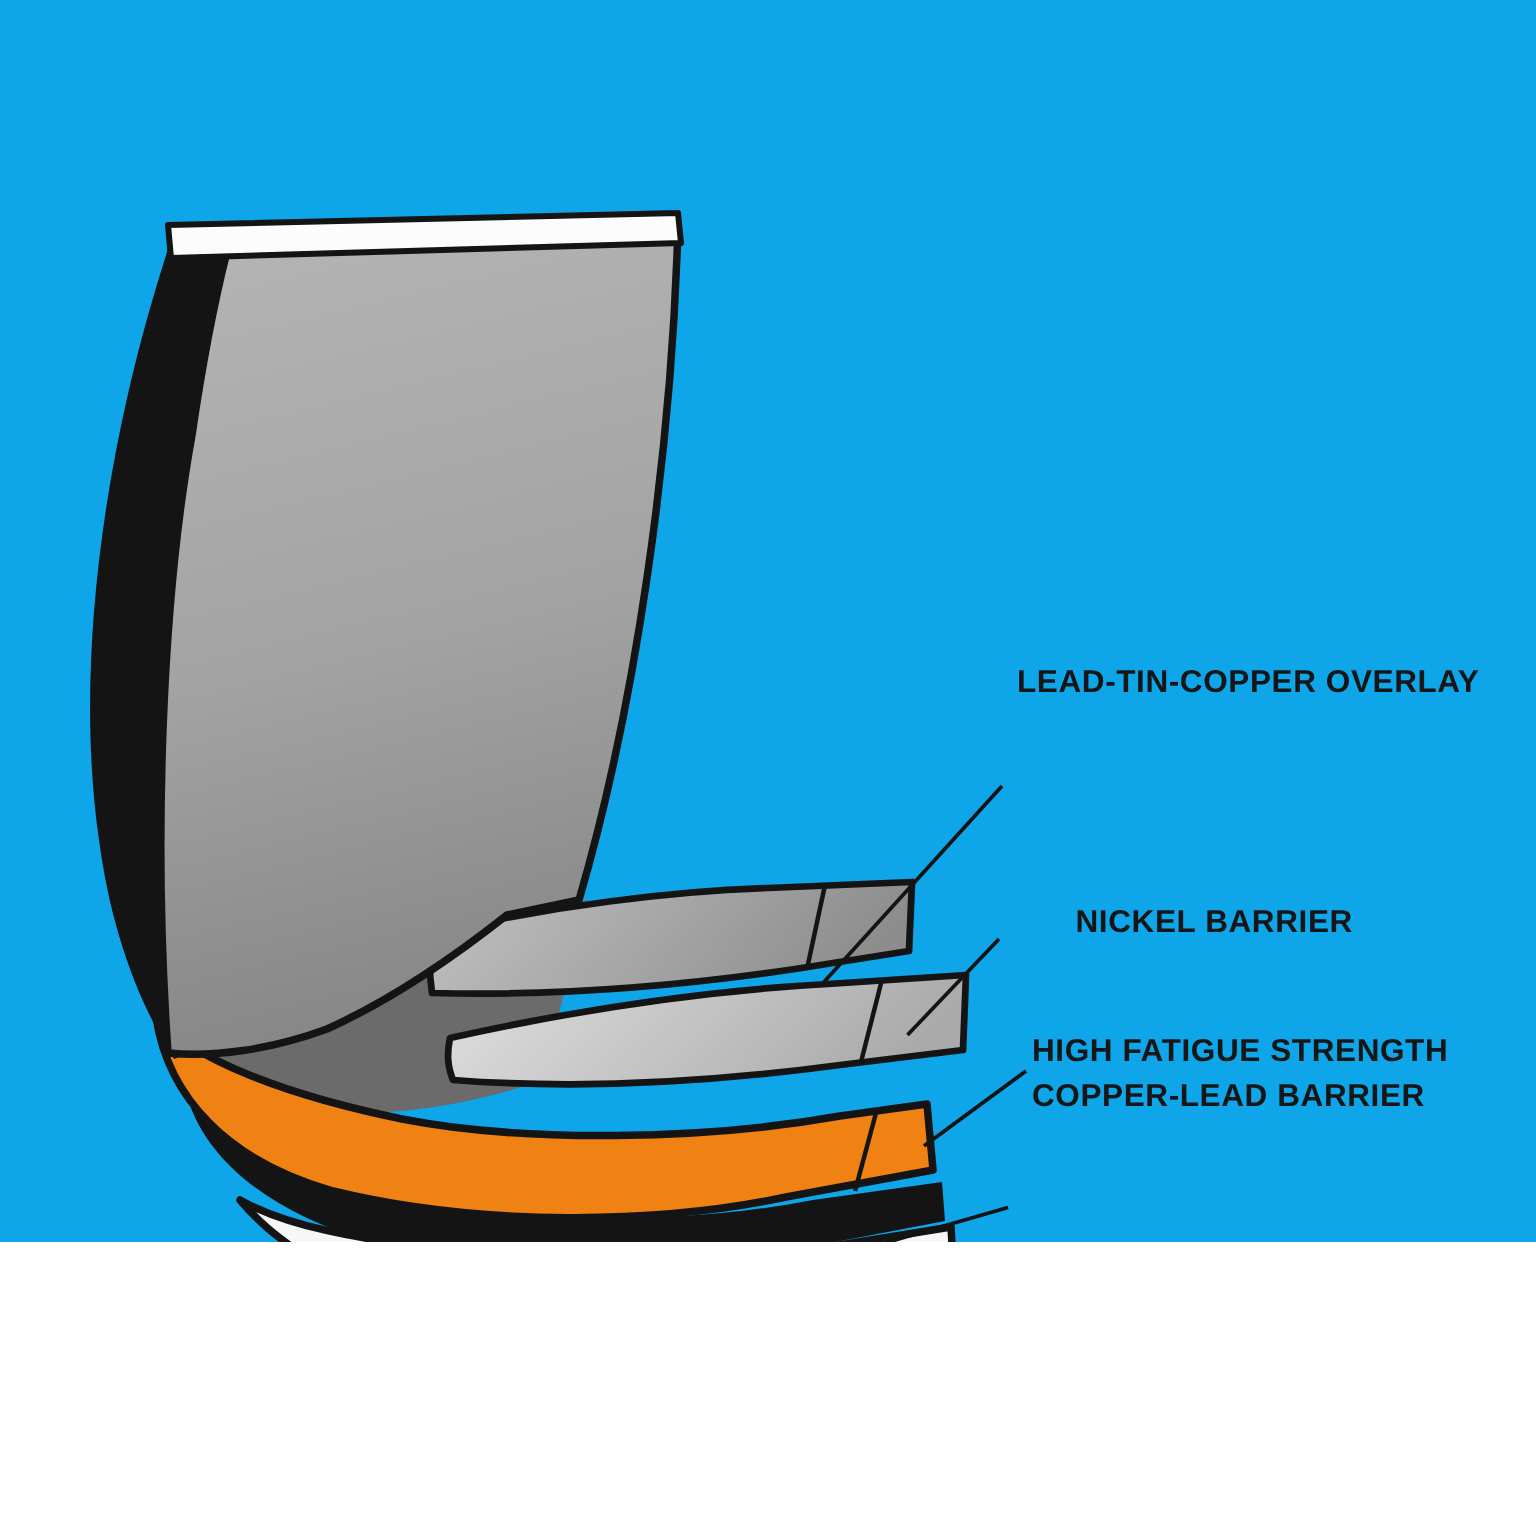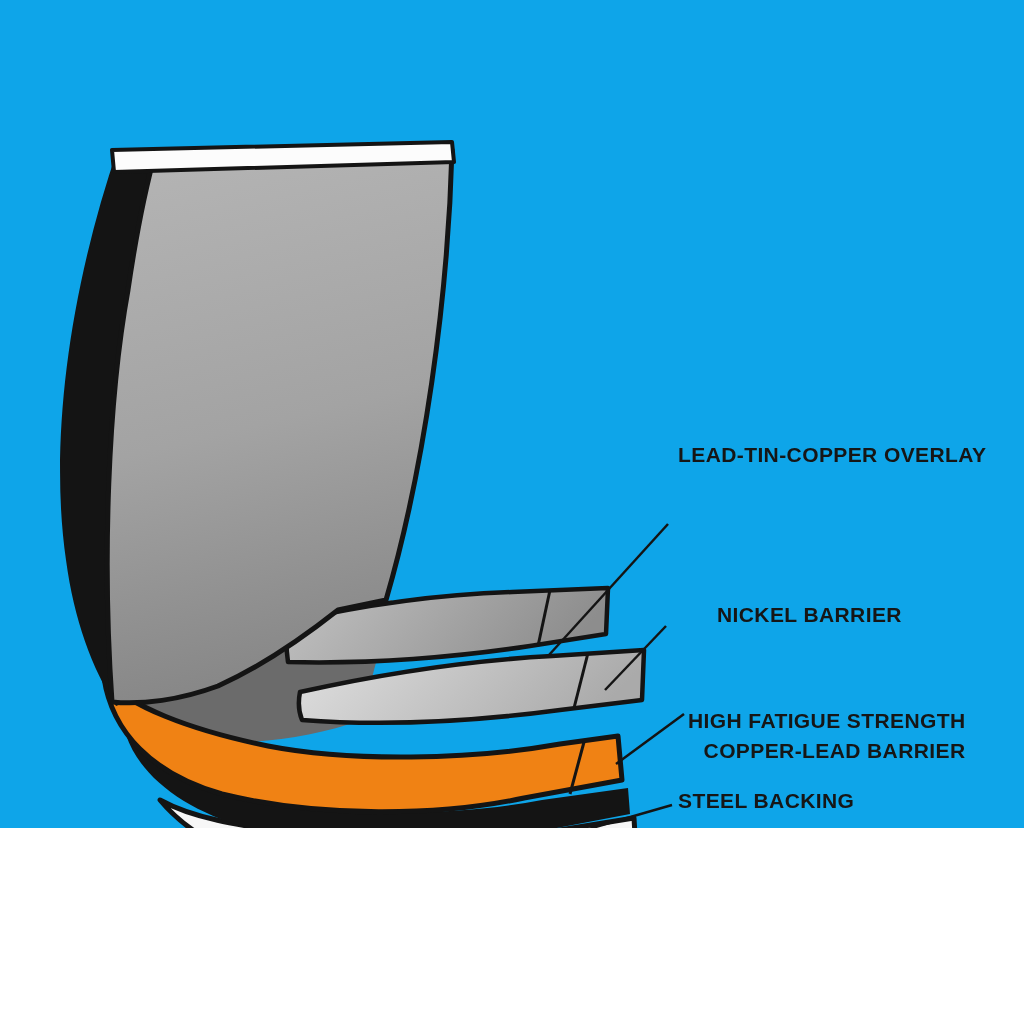--- a/index.html
+++ b/index.html
@@ -26,21 +26,21 @@
     font-weight: 700;
     font-size: 21px;
     line-height: 30px;
     letter-spacing: 0.4px;
     color: #161616;
     white-space: nowrap;
   }
   .label span { display: block; }
   #label-overlay { left: 678px; top: 440px; }
   #label-nickel  { left: 678px; top: 600px; margin-left: 39px; }
-  #label-copper  { left: 688px; top: 706px; text-align: right; }
+  #label-copper  { left: 688px; top: 686px; }
   #label-steel   { left: 678px; top: 786px; }
 </style>
 </head>
 <body>
 
 <div id="stage">
 
   <svg id="bearing-svg" width="1024" height="1024" viewBox="0 0 1024 1024" xmlns="http://www.w3.org/2000/svg">
     <defs>
       <linearGradient id="faceGrad" x1="0" y1="0" x2="0.15" y2="1">
@@ -131,17 +131,14 @@
 
   <div class="label" id="label-nickel">
     <span>NICKEL BARRIER</span>
   </div>
 
   <div class="label" id="label-copper">
     <span>HIGH FATIGUE STRENGTH</span>
     <span>COPPER-LEAD BARRIER</span>
   </div>
 
-  <div class="label" id="label-steel">
-    <span>STEEL BACKING</span>
-  </div>
 
 </div>
 
 </body></html>

